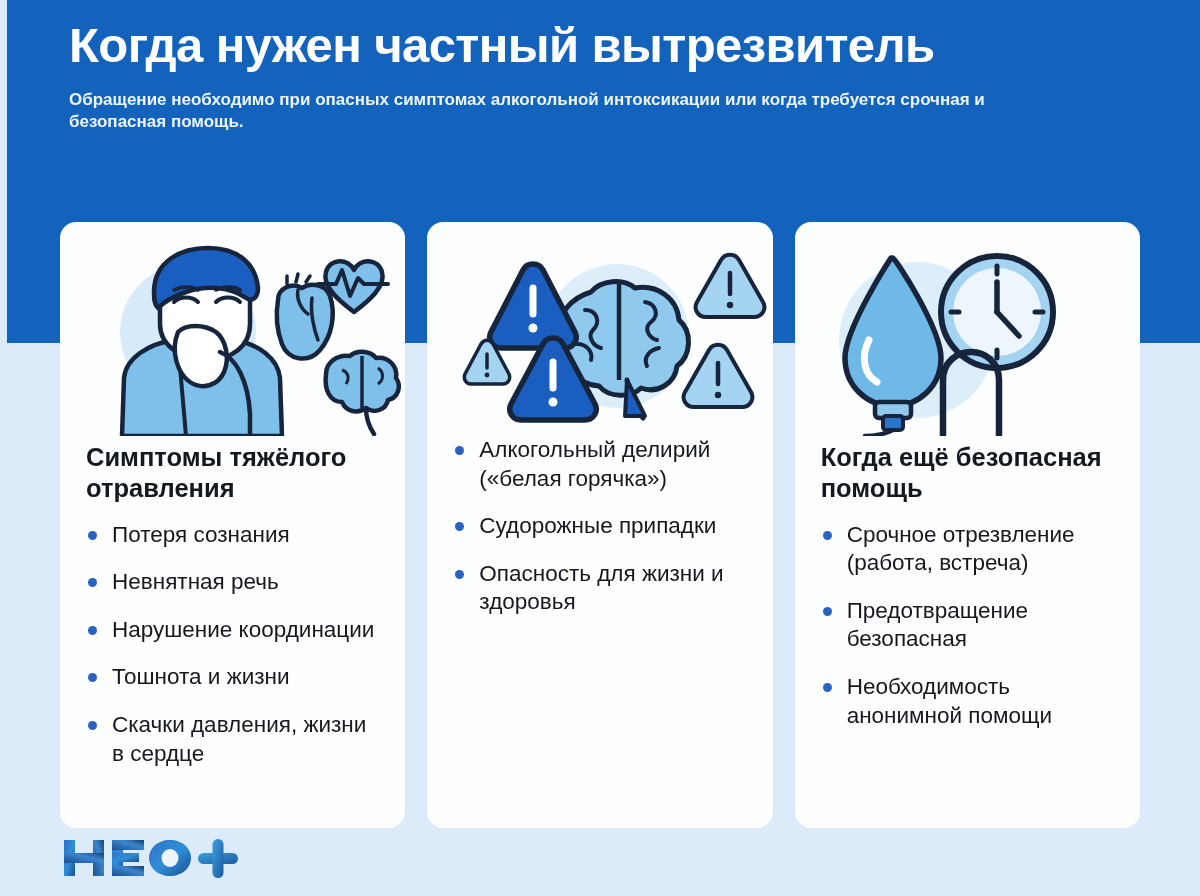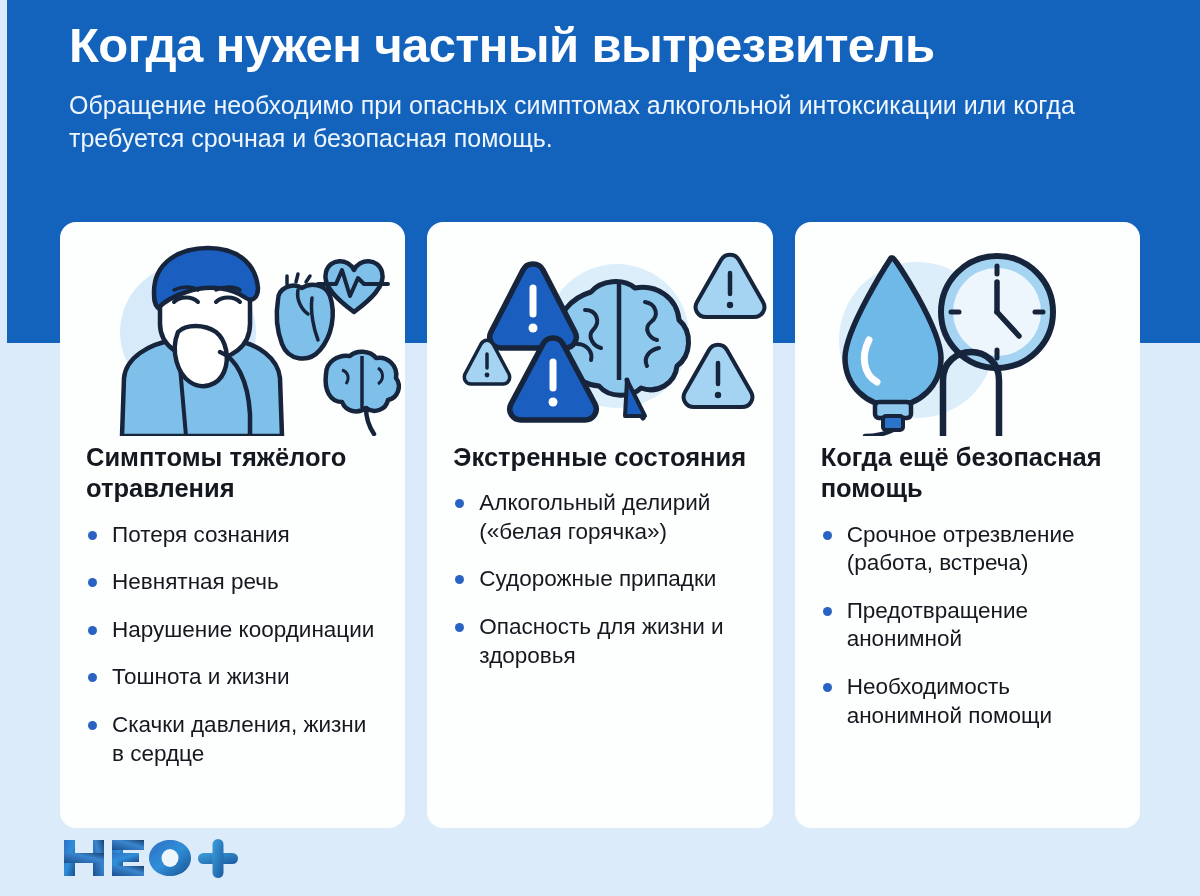--- a/index.html
+++ b/index.html
@@ -27,22 +27,22 @@
   .page-title {
     color: #ffffff;
     font-size: 49px;
     font-weight: bold;
     letter-spacing: -0.6px;
     line-height: 1.12;
     white-space: nowrap;
   }
   .page-subtitle {
     color: #eef5fd;
-    font-size: 25px;
-    font-weight: 400;
+    font-size: 17px;
+    font-weight: 700;
     line-height: 1.33;
     margin-top: 16px;
     max-width: 1010px;
   }
 
   
   .cards {
     position: absolute;
     left: 60px; top: 222px;
     width: 1080px; height: 606px;
@@ -213,21 +213,20 @@
           <circle cx="281" cy="65" r="3.2" fill="#16243c"></circle>
         </g>
 
         <g>
           <path d="M236 152 L260 110 C264 103 274 103 278 110 L302 152 C306 159 301 167 293 167 L245 167 C237 167 232 159 236 152 Z" fill="#a5d4f2" stroke="#16243c" stroke-width="4" stroke-linejoin="round"></path>
           <path d="M269 123 L269 144" stroke="#16243c" stroke-width="4.5" stroke-linecap="round"></path>
           <circle cx="269" cy="155" r="3.2" fill="#16243c"></circle>
         </g>
       </svg>
     </div>
-    <h2 class="card-title">Экстренные состояния</h2>
     <ul class="bullets">
       <li>Алкогольный делирий («белая горячка»)</li>
       <li>Судорожные припадки</li>
       <li>Опасность для жизни и здоровья</li>
     </ul>
   </div>
 
   <div class="card">
     <div class="illo">
       <svg width="340" height="196" viewBox="0 0 340 196" xmlns="http://www.w3.org/2000/svg">
@@ -250,21 +249,21 @@
         </g>
 
         <g>
           <path d="M126 196 L126 140 C126 122 140 112 154 112 C168 112 182 122 182 140 L182 196" fill="none" stroke="#16243c" stroke-width="6.5" stroke-linecap="round"></path>
         </g>
       </svg>
     </div>
     <h2 class="card-title">Когда ещё безопасная помощь</h2>
     <ul class="bullets">
       <li>Срочное отрезвление (работа, встреча)</li>
-      <li>Предотвращение анонимной</li>
+      <li>Предотвращение безопасная</li>
       <li>Необходимость анонимной помощи</li>
     </ul>
   </div>
 </div>
 
 <div class="logo">
   <svg width="180" height="44" viewBox="0 0 180 44" xmlns="http://www.w3.org/2000/svg" role="img" aria-label="НЕО+">
     <defs>
       <linearGradient id="lg1" x1="0" y1="0" x2="1" y2="1">
         <stop offset="0" stop-color="#2f6fc4"></stop>

